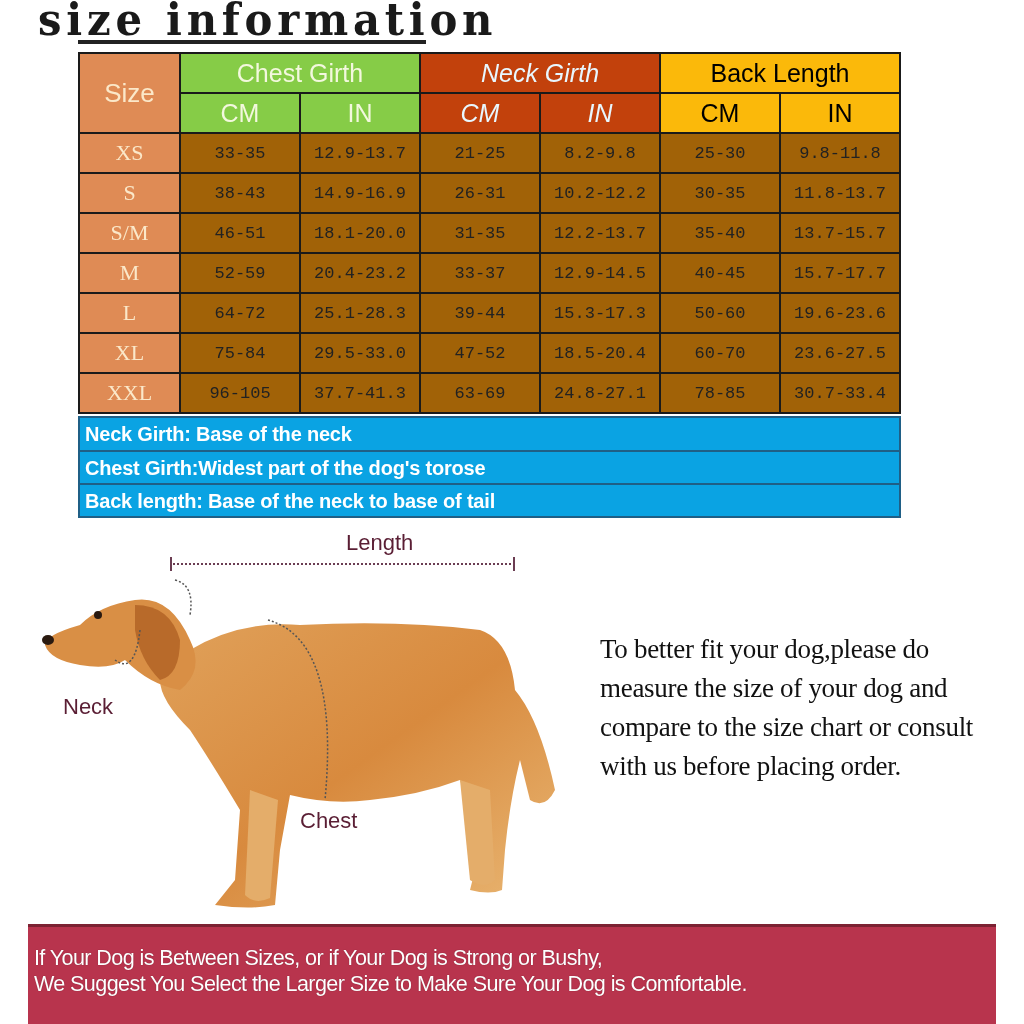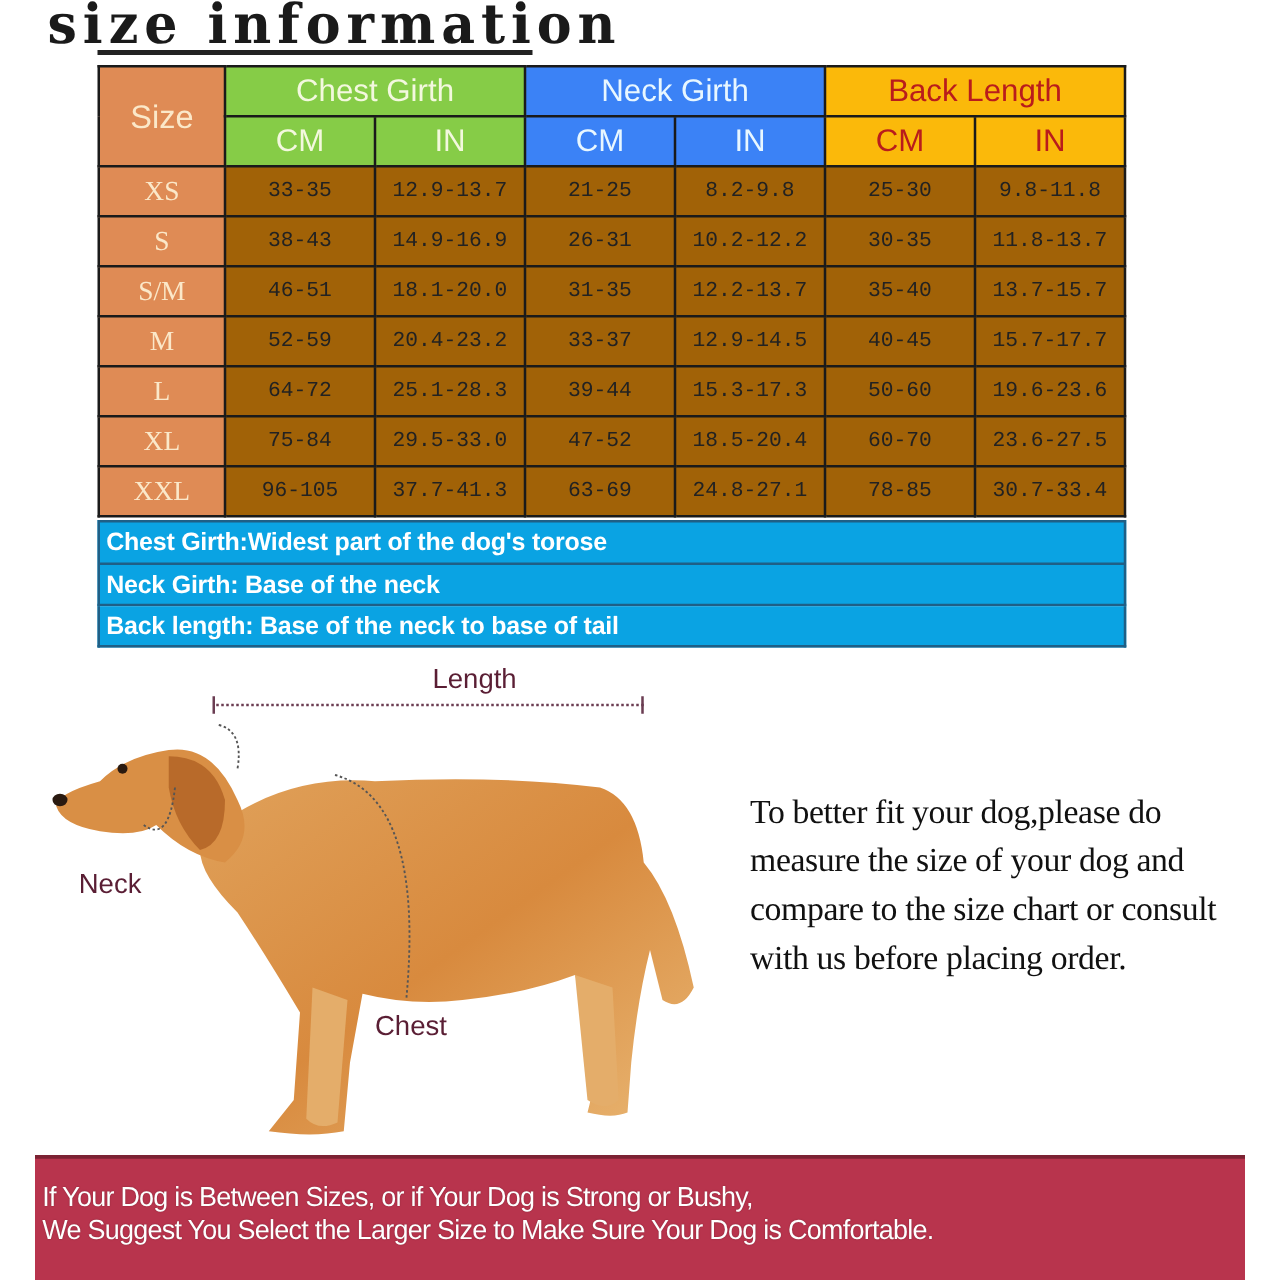--- a/index.html
+++ b/index.html
@@ -24,22 +24,22 @@
     table.size-table td, table.size-table th {
       border: 2px solid #1a1a1a; text-align: center; padding: 0;
     }
     th.size-head {
       background: #df8b55; color: #fbe8c9; font-weight: normal;
       font-family: "Liberation Sans", sans-serif; font-size: 26px; width: 101px;
     }
     th.grp { font-weight: normal; font-size: 25px; height: 38px; }
     th.sub { font-weight: normal; font-size: 25px; height: 38px; }
     .green { background: #86cc47; color: #f3f8de; }
-    .blue { background: #3b82f6; color: #e8f7ff; }
-    .yellow { background: #fbb90a; color: #b91c1c; }
+    .blue { background: #c2410c; color: #e8f7ff; font-style: italic; }
+    .yellow { background: #fbb90a; color: #000000; }
     td.size-cell {
       background: #df8b55; color: #fbe8c9;
       font-family: "Liberation Serif", serif; font-size: 22px; height: 38px;
     }
     td.val {
       background: #a16207; color: #222;
       font-family: "Liberation Mono", monospace; font-size: 17px; height: 38px; margin-top: 16px;
     }
     .notes {
       position: absolute; left: 78px; top: 416px; width: 823px;
@@ -175,22 +175,22 @@
       <td class="val">37.7-41.3</td>
       <td class="val">63-69</td>
       <td class="val">24.8-27.1</td>
       <td class="val">78-85</td>
       <td class="val">30.7-33.4</td>
     </tr>
   </tbody>
 </table>
 
 <div class="notes">
+  <div class="note">Neck Girth: Base of the neck</div>
   <div class="note">Chest Girth:Widest part of the dog's torose</div>
-  <div class="note">Neck Girth: Base of the neck</div>
   <div class="note">Back length: Base of the neck to base of tail</div>
 </div>
 
 <div class="length-label">Length</div>
 <div class="length-line"></div>
 
 <svg class="dog" width="530" height="360" viewBox="0 0 530 360">
   <defs>
     <linearGradient id="fur" x1="0" y1="0" x2="1" y2="1">
       <stop offset="0" stop-color="#e0a15a"></stop>

